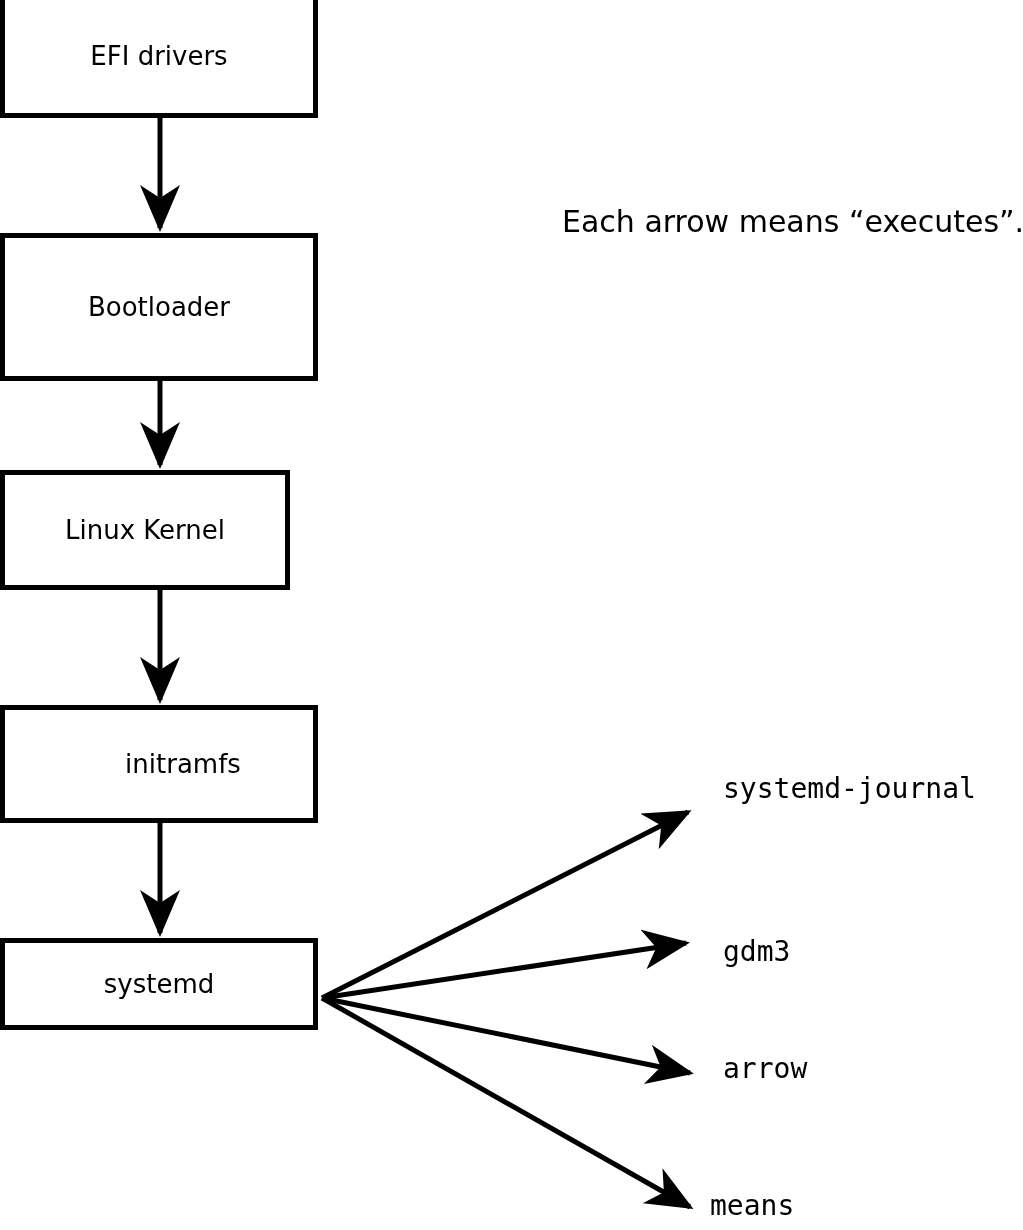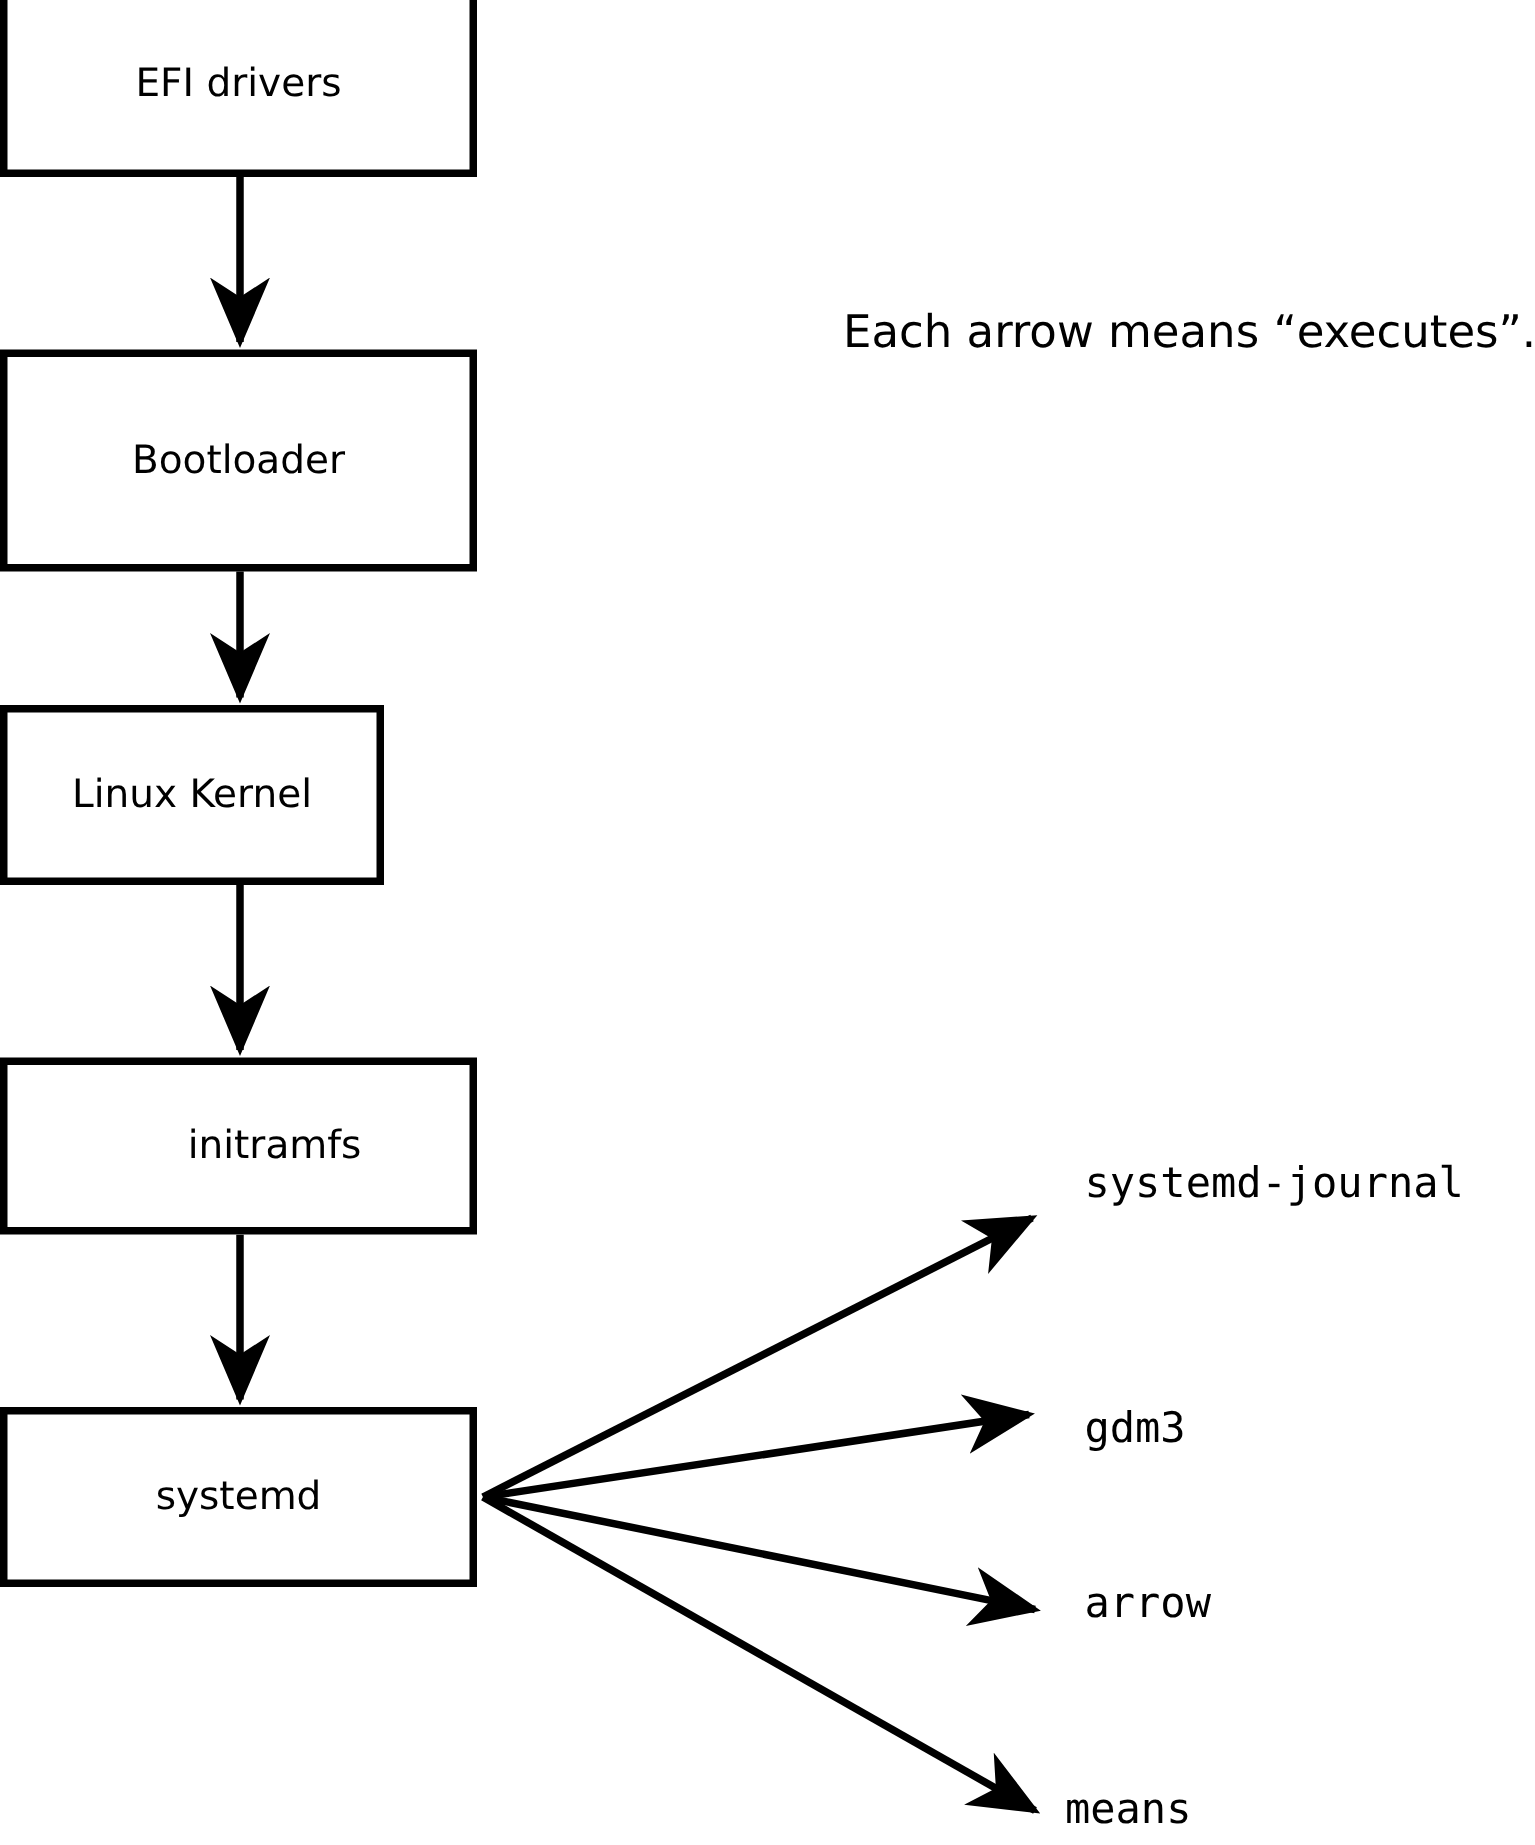--- a/index.html
+++ b/index.html
@@ -59,23 +59,23 @@
     position: absolute;
     font-family: "DejaVu Sans", sans-serif;
     font-size: 30px;
     line-height: 1;
     color: #000000;
     white-space: nowrap;
   }
   
   #box-efi       { left: 0px; top: -6px;   width: 318px; height: 124px; }
   #box-bootload  { left: 0px; top: 233px;  width: 318px; height: 148px; }
-  #box-kernel    { left: 0px; top: 470px;  width: 256px; height: 120px; }
+  #box-kernel    { left: 0px; top: 470px;  width: 290px; height: 120px; }
   #box-initramfs { left: 0px; top: 705px;  width: 318px; height: 118px; padding-left: 48px; }
-  #box-systemd   { left: 0px; top: 938px;  width: 318px; height: 120px; }
+  #box-systemd   { left: 0px; top: 938px;  width: 318px; height: 92px; }
 
   #leaf-0 { left: 723px; top: 775px; }
   #leaf-1 { left: 723px; top: 938px; }
   #leaf-2 { left: 723px; top: 1055px; }
   #leaf-3 { left: 710px; top: 1192px; }
 
   #caption-note { left: 562px; top: 162px; margin-top: 45px; }
 </style>
 </head>
 <body>

